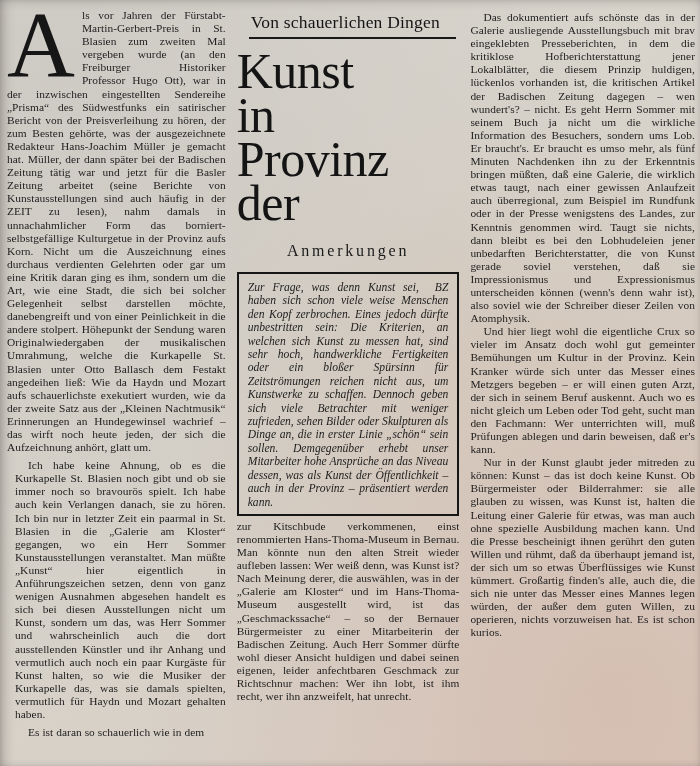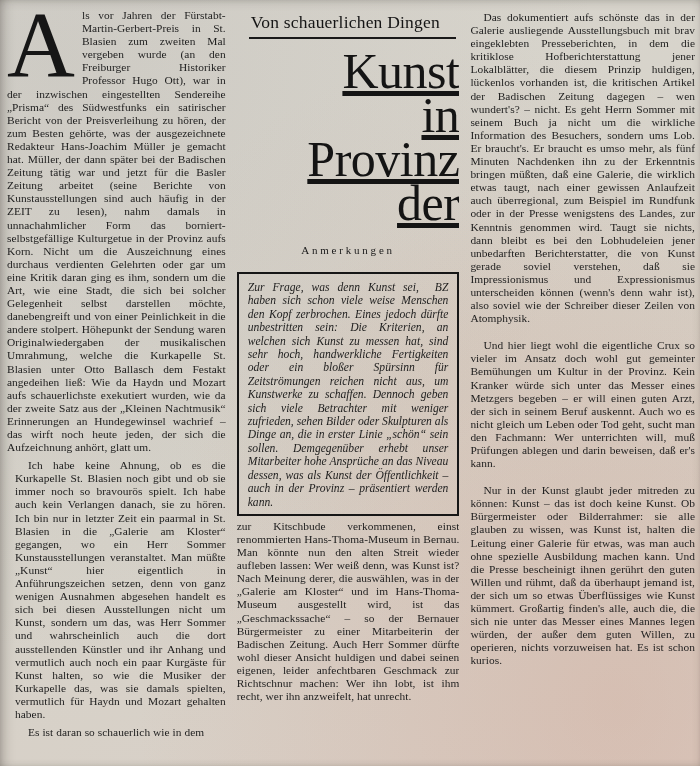--- a/index.html
+++ b/index.html
@@ -44,21 +44,21 @@
     font-size: 11.4px;
     line-height: 13.1px;
     text-align: justify;
     margin: 0;
     hyphens: auto;
     -webkit-hyphens: auto;
     letter-spacing: 0.05px;
   }
   .indent { text-indent: 13px; }
   .gap-small { margin-top: 5px; margin-left: 8px; }
-  .gap-big   { margin-top: 14px; }
+  .gap-big   { }
 
   .dropcap {
     float: left;
     font-size: 94px;
     line-height: 64px;
     height: 64px;
     padding: 3px 7px 0 0;
     color: #161616;
   }
 
@@ -66,32 +66,31 @@
     border-bottom: 2px solid #191919;
     padding: 2px 0 4px 2px;
     margin: 1px 3px 0 12px;
   }
   .kicker {
     font-size: 17.5px;
     letter-spacing: 0.2px;
     color: #151515;
   }
   .headline {
-    text-align: right;
+    text-align: left;
     font-weight: 400;
     font-size: 50px;
     line-height: 44px;
     margin: 10px 0 0 0;
     color: #141414;
     letter-spacing: -0.5px;
-    text-decoration: underline;
   }
   .byline {
     text-align: center;
-    font-size: 11px;
+    font-size: 16px;
     line-height: 13px;
     letter-spacing: 2.8px;
     margin-top: 19px;
     color: #1a1a1a;
   }
   .quote-box {
     border: 2px solid #161616;
     margin-top: 15px;
     padding: 7px 9px 5px 9px;
     font-style: italic;

